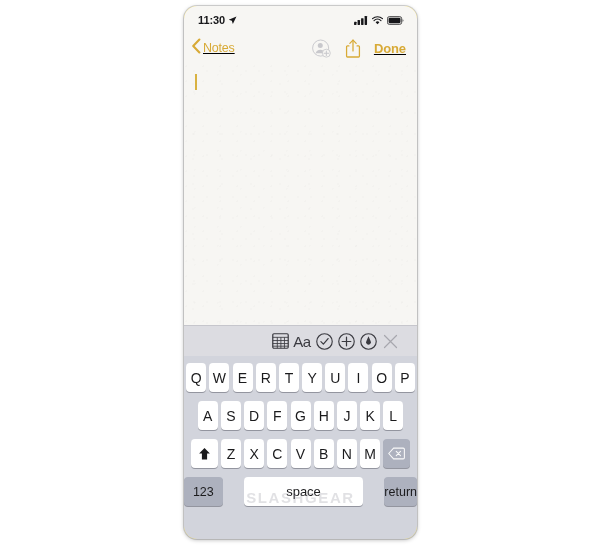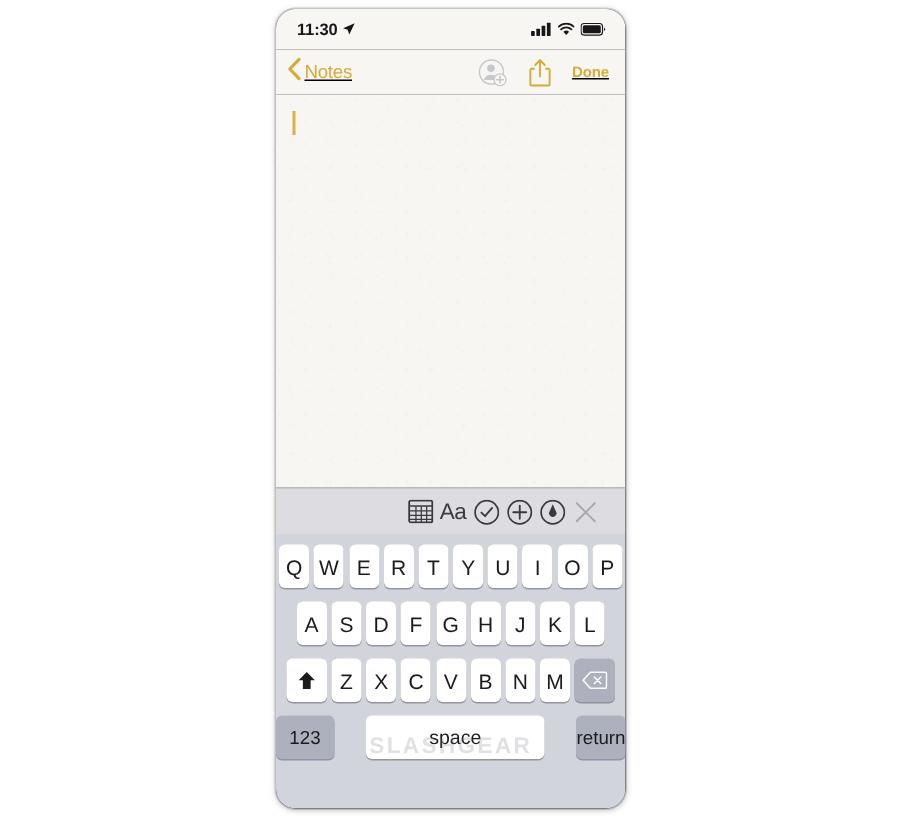--- a/index.html
+++ b/index.html
@@ -17,21 +17,21 @@
 
   
   #phone {
     position: absolute;
     left: 184px;
     top: 6px;
     width: 233px;
     height: 533px;
     border-radius: 13px;
     overflow: hidden;
-    background: #0f172a;
+    background: #fde047;
     box-shadow: 0 1px 4px rgba(0,0,0,0.28), 0 0 0 1px rgba(150,150,150,0.35);
   }
 
   
   #statusbar {
     position: relative;
     height: 27px;
     background: #f7f6f3;
     display: flex;
     align-items: center;
@@ -81,21 +81,21 @@
   }
   .nav-spacer { flex: 1; }
   .nav-icon-btn {
     margin-left: 14px;
     display: flex;
     align-items: center;
     cursor: pointer;
   }
   #done-btn {
     margin-left: 13px;
-    font-size: 10px;
+    font-size: 13px;
     font-weight: bold;
     color: #d8aa36;
     cursor: pointer;
     letter-spacing: -0.1px;
   }
 
   
   #note-area {
     position: relative;
     height: 262px;

